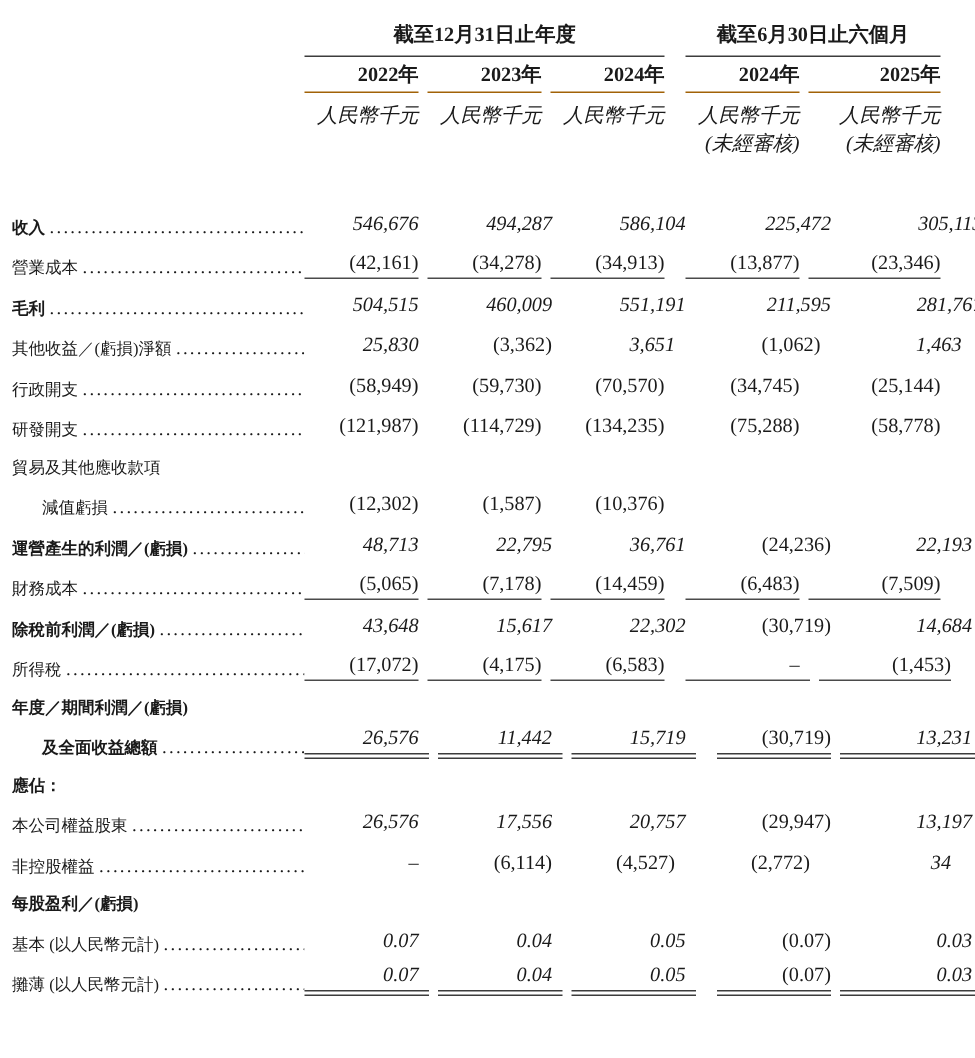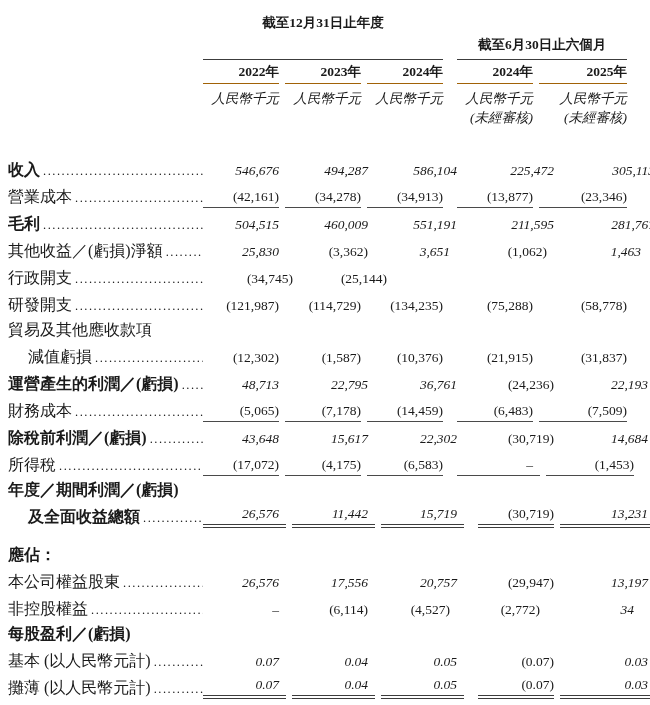--- a/index.html
+++ b/index.html
@@ -22,21 +22,21 @@
   }
   
   .hrow, .trow { display: flex; }
   .lblspace, .lbl { width: 195px; flex: 0 0 195px; }
   .g { display: flex; }
   .g2 { margin-left: 14px; }
   .g .c { width: 76px; flex: 0 0 76px; margin-left: 6px; text-align: right; }
   .g .c:first-child { margin-left: 0; }
   .g2 .c:last-child { width: 88px; flex: 0 0 88px; }
   .g1w { width: 240px; flex: 0 0 240px; }
-  .g2w { width: 170px; flex: 0 0 170px; margin-left: 14px; margin-top: 22px; }
+  .g2w { width: 170px; flex: 0 0 170px; margin-left: 14px; }
   
   .ghead {
     text-align: center;
     font-weight: 700;
     font-size: 13.5px;
     padding-bottom: 5px;
     border-bottom: 1px solid #3c3c3c;
   }
   .years { margin-top: 3px; }
   .ycell {
@@ -50,26 +50,26 @@
   .ucell, .aucell {
     text-align: center;
     font-style: italic;
     font-size: 12.5px;
     line-height: 17px;
   }
   
   #table-rows { margin-top: 26px; }
   .trow { height: 27px; align-items: flex-end; }
   .trow.label-only { height: 25px; }
-  .trow.gap { margin-top: 13px; }
+  .trow.gap { }
   .lbl {
     display: flex;
     align-items: baseline;
     overflow: hidden;
-    font-size: 16px;
+    font-size: 11px;
     white-space: nowrap;
   }
   .trow.bold .lbl .lt { font-weight: 700; }
   .lbl.indent .lt { padding-left: 20px; }
   .dots {
     flex: 1;
     overflow: hidden;
     white-space: nowrap;
     margin-left: 3px;
     font-size: 12.5px;
@@ -197,20 +197,25 @@
         <div class="g g2">
           <div class="c">(1,062)</div>
           <div class="c pos">1,463</div>
         </div>
       </div>
       <div class="trow">
         <div class="lbl">
           <span class="lt">行政開支</span>
           <span class="dots"></span>
         </div>
+        <div class="g g1">
+          <div class="c">(58,949)</div>
+          <div class="c">(59,730)</div>
+          <div class="c">(70,570)</div>
+        </div>
         <div class="g g2">
           <div class="c">(34,745)</div>
           <div class="c">(25,144)</div>
         </div>
       </div>
       <div class="trow">
         <div class="lbl">
           <span class="lt">研發開支</span>
           <span class="dots"></span>
         </div>
@@ -232,24 +237,20 @@
       <div class="trow">
         <div class="lbl indent">
           <span class="lt">減值虧損</span>
           <span class="dots"></span>
         </div>
         <div class="g g1">
           <div class="c">(12,302)</div>
           <div class="c">(1,587)</div>
           <div class="c">(10,376)</div>
         </div>
-        <div class="g g2">
-          <div class="c">(21,915)</div>
-          <div class="c">(31,837)</div>
-        </div>
       </div>
       <div class="trow bold">
         <div class="lbl">
           <span class="lt">運營產生的利潤／(虧損)</span>
           <span class="dots"></span>
         </div>
         <div class="g g1">
           <div class="c pos">48,713</div>
           <div class="c pos">22,795</div>
           <div class="c pos">36,761</div>

